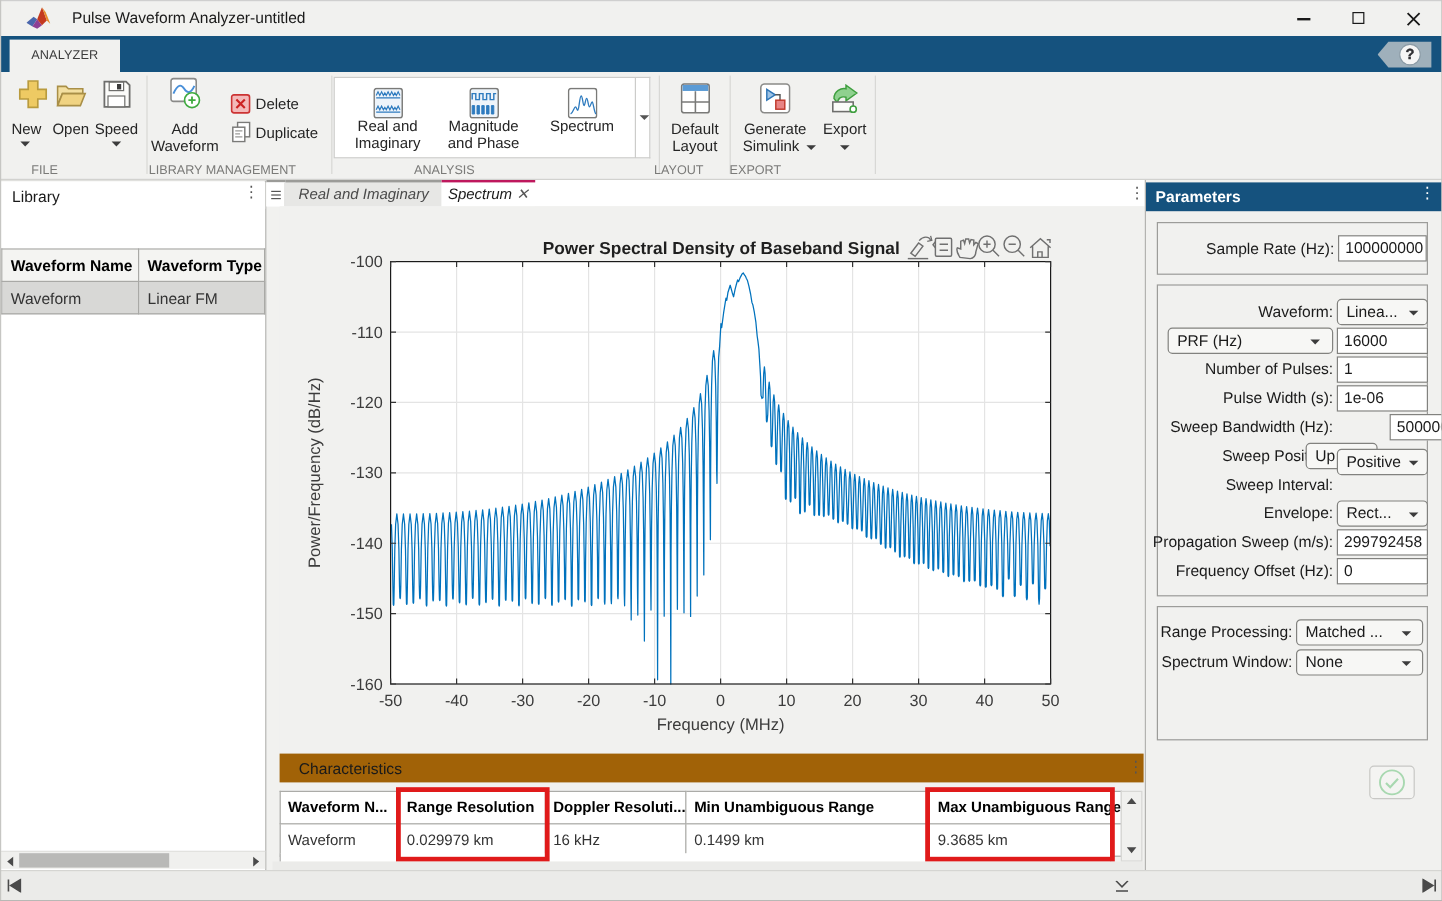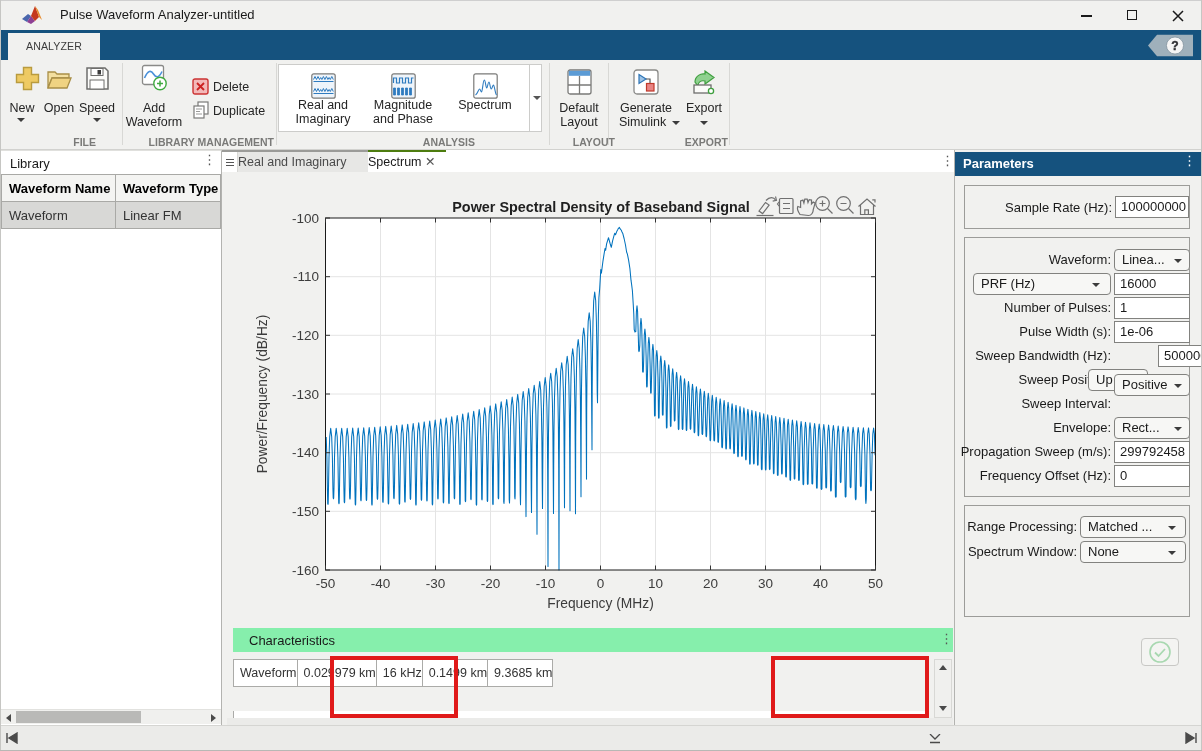--- a/index.html
+++ b/index.html
@@ -7,38 +7,38 @@
 .abs{position:absolute;}
 
 #titlebar{left:0;top:0;width:1202px;height:30px;background:#f1f1ef;border-top:1px solid #cfcfcf;}
 #title-text{left:60px;top:7px;font-size:13px;color:#1a1a1a;}
 
 #tabstrip{left:0;top:30px;width:1202px;height:30px;background:#15527e;}
 #antab{left:8px;top:33px;width:92px;height:27px;background:#f1f1ef;color:#3c3c3c;font-size:10.6px;letter-spacing:.1px;text-align:center;line-height:27px;}
 
 #ribbon{left:0;top:60px;width:1202px;height:90px;background:#f1f1ef;border-bottom:1px solid #d2d2cf;}
 .vsep{position:absolute;top:63px;width:1px;height:82px;background:#d8d8d5;}
-.seclbl{position:absolute;top:136px;font-size:10.5px;color:#7a7a78;text-align:right;font-weight:bold;}
+.seclbl{position:absolute;top:136px;font-size:10.5px;color:#7a7a78;text-align:left;}
 .riblbl{position:absolute;font-size:12.5px;color:#252525;text-align:center;}
 .drop{position:absolute;width:0;height:0;border-left:4px solid transparent;border-right:4px solid transparent;border-top:4px solid #3c3c3c;}
 
 #gallery{left:278px;top:64px;width:252px;height:68px;background:#fff;border:1px solid #ccccca;}
 #galarrow{left:530px;top:64px;width:12px;height:68px;background:#fff;border:1px solid #ccccca;border-left:none;}
 
 #librarypanel{left:0;top:150px;width:222px;height:575px;background:#fff;border-right:1px solid #b3b3b0;border-top:1px solid #e0e0dd;}
 #libhdr{left:0px;top:152px;width:221px;height:22px;background:#fff;font-size:13px;color:#1a1a1a;}
 .kebab{position:absolute;color:#555;font-size:13px;letter-spacing:0;line-height:5px;}
-table.lib{border-collapse:collapse;table-layout:fixed;width:220px;font-size:13px;}
+table.lib{border-collapse:collapse;table-layout:fixed;width:220px;font-size:13px;margin-top:33px;}
 table.lib td{border:1px solid #a9a9a6;padding:0 0 0 7px;height:27px;}
 
 #centerarea{left:233px;top:172px;width:720px;height:456px;background:#f1f1ef;}
 #tabbar{left:222px;top:150px;width:732px;height:22px;background:#fff;}
-.doctab{position:absolute;font-size:12.5px;}
-
-#charhdr{left:233px;top:628px;width:720px;height:24px;background:#86efac;font-size:13px;color:#1a1a1a;}
+.doctab{position:absolute;font-size:12.5px;text-align:center;font-style:italic;}
+
+#charhdr{left:233px;top:628px;width:720px;height:24px;background:#a16207;font-size:13px;color:#1a1a1a;}
 table.chr{border-collapse:collapse;table-layout:fixed;font-size:12.5px;}
 table.chr td{border:1px solid #ababa8;padding:0 0 0 6px;height:27px;background:#fff;white-space:nowrap;overflow:hidden;}
 
 #params{left:954px;top:150px;width:248px;height:601px;background:#f1f1ef;border-left:1px solid #b3b3b0;}
 #paramhdr{left:955px;top:152px;width:247px;height:24px;background:#15527e;color:#fff;font-size:13px;font-weight:bold;line-height:24px;}
 .gbox{position:absolute;border:1px solid #9c9c99;background:#f1f1ef;}
 .plabel{position:absolute;font-size:13px;color:#1a1a1a;text-align:right;}
 .pinput{position:absolute;background:#fff;border:1px solid #82827f;font-size:13px;color:#1a1a1a;padding-left:5px;line-height:20px;height:22px;}
 .pdrop{position:absolute;background:#f7f7f5;border:1px solid #82827f;border-radius:4px;font-size:13px;color:#1a1a1a;padding-left:7px;line-height:20px;height:22px;}
 .pdrop .drop{border-top-color:#3c3c3c;}
@@ -199,21 +199,21 @@
 </div>
 
 <div class="abs" id="tabbar"></div>
 <div class="abs" style="left:222px;top:150px;width:146px;height:2px;background:#9b9b98"></div>
 <div class="abs" style="left:222px;top:152px;width:16px;height:20px;background:#fff;border-right:1px solid #d8d8d5">
  <div style="position:absolute;left:4px;top:7px;width:8px;height:1px;background:#555"></div>
  <div style="position:absolute;left:4px;top:10px;width:8px;height:1px;background:#555"></div>
  <div style="position:absolute;left:4px;top:13px;width:8px;height:1px;background:#555"></div>
 </div>
 <div class="doctab" style="left:238px;top:150px;width:130px;height:22px;background:#e7e7e5;border-top:2px solid #9b9b98;color:#4a4a4a;line-height:20px">Real and Imaginary</div>
-<div class="doctab" style="left:368px;top:150px;width:78px;height:22px;background:#fff;border-top:2px solid #4d7c0f;color:#1a1a1a;line-height:20px">Spectrum <span style="color:#555">✕</span></div>
+<div class="doctab" style="left:368px;top:150px;width:78px;height:22px;background:#fff;border-top:2px solid #be185d;color:#1a1a1a;line-height:20px">Spectrum <span style="color:#555">✕</span></div>
 <div class="kebab" style="left:941px;top:158px">⋮</div>
 
 <div class="abs" id="centerarea"></div>
 <svg class="abs" id="figsvg" style="left:233px;top:172px" width="720" height="456" viewBox="0 0 720 456">
     <rect x="0" y="0" width="720" height="456" fill="#f1f1ef"></rect>
 <rect x="92.5" y="46" width="550" height="352" fill="#ffffff"></rect>
 <line x1="147.5" y1="46" x2="147.5" y2="398" stroke="#e4e4e4" stroke-width="1"></line>
 <line x1="202.5" y1="46" x2="202.5" y2="398" stroke="#e4e4e4" stroke-width="1"></line>
 <line x1="257.5" y1="46" x2="257.5" y2="398" stroke="#e4e4e4" stroke-width="1"></line>
 <line x1="312.5" y1="46" x2="312.5" y2="398" stroke="#e4e4e4" stroke-width="1"></line>
@@ -304,20 +304,27 @@
 </g>
   </svg>
 
 <div class="abs" id="charhdr">
     <span style="position:absolute;left:16px;top:5px">Characteristics</span>
   </div>
 <div class="kebab" style="left:940px;top:636px">⋮</div>
 <div class="abs" style="left:233px;top:659px">
 <table class="chr">
 <tbody>
+        <tr style="font-weight:bold">
+<td style="width:99px">Waveform N...</td>
+          <td style="width:122px">Range Resolution</td>
+          <td style="width:115px">Doppler Resoluti...</td>
+          <td style="width:203px">Min Unambiguous Range</td>
+          <td style="width:152px">Max Unambiguous Range</td>
+        </tr>
 <tr style="color:#333">
 <td style="height:23px">Waveform</td>
           <td>0.029979 km</td>
           <td>16 kHz</td>
           <td>0.1499 km</td>
           <td>9.3685 km</td>
         </tr>
 </tbody>
     </table>
   </div>

